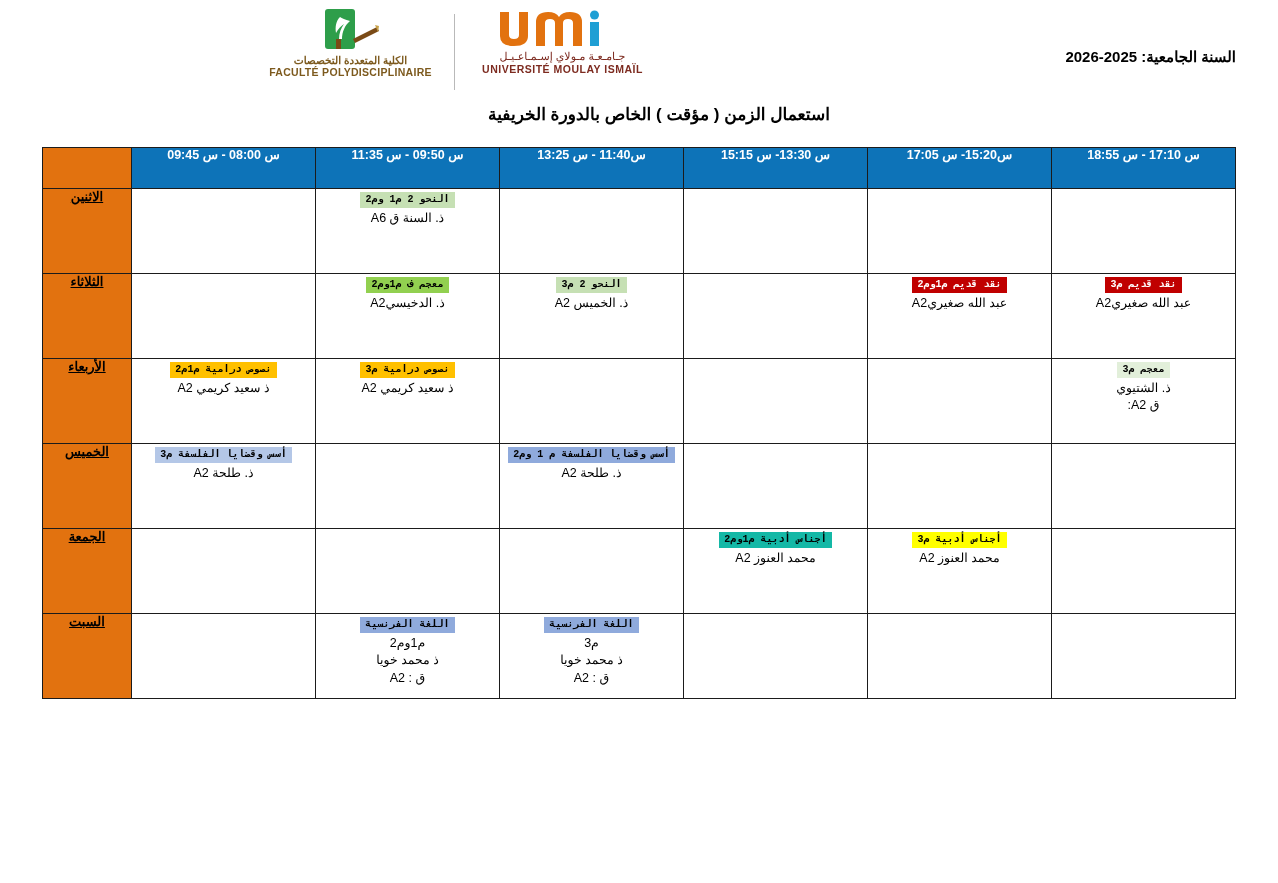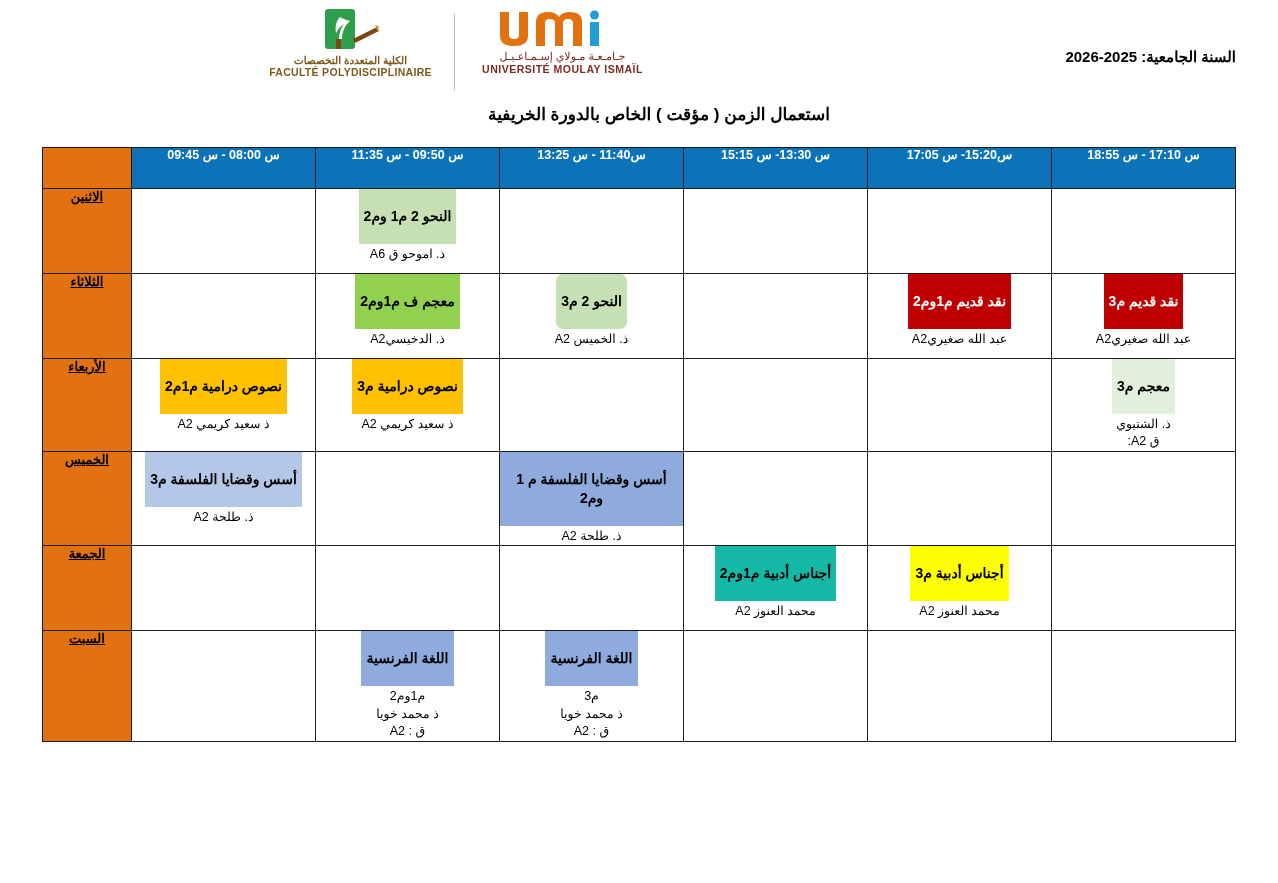--- a/index.html
+++ b/index.html
@@ -162,25 +162,26 @@
   }
   td.cell {
     height: 84px;
     text-align: center;
     font-size: 12.5px;
     padding: 6px 4px;
     line-height: 1.45;
   }
   .course-title {
     display: inline-block;
-    padding: 18px 5px;
-    font-weight: bold;
-    font-size: 14px;
+    padding: 1px 5px;
+    font-weight: bold;
+    font-size: 10px;
     line-height: 1.35;
     max-width: 100%;
+    font-family: Liberation Mono, monospace;
   }
   .course-meta {
     display: block;
     font-size: 12.5px;
     margin-top: 2px;
     line-height: 1.4;
   }
 </style>
 </head>
 <body>
@@ -236,29 +237,29 @@
         <th class="slot">س 08:00 - س 09:45</th>
         <th class="corner"></th>
       </tr>
     </thead>
     <tbody>
         <tr>
           <td class="cell"></td>
           <td class="cell"></td>
           <td class="cell"></td>
           <td class="cell"></td>
-          <td class="cell"><span class="course-title" style="background: rgb(198, 224, 180);">النحو 2 م1 وم2</span><span class="course-meta" style="white-space: pre-line;">ذ. اموحو ق A6</span></td>
+          <td class="cell"><span class="course-title" style="background: rgb(198, 224, 180);">النحو 2 م1 وم2</span><span class="course-meta" style="white-space: pre-line;">ذ. السنة ق A6</span></td>
           <td class="cell"></td>
           <td class="day"><span>الاثنين</span></td>
         </tr>
         <tr>
           <td class="cell"><span class="course-title" style="background: rgb(192, 0, 0); color: rgb(255, 255, 255);">نقد قديم م3</span><span class="course-meta" style="white-space: pre-line;">عبد الله صغيريA2</span></td>
           <td class="cell"><span class="course-title" style="background: rgb(192, 0, 0); color: rgb(255, 255, 255);">نقد قديم م1وم2</span><span class="course-meta" style="white-space: pre-line;">عبد الله صغيريA2</span></td>
           <td class="cell"></td>
-          <td class="cell"><span class="course-title" style="background: rgb(198, 224, 180); border-radius: 7px;">النحو 2 م3</span><span class="course-meta" style="white-space: pre-line;">ذ. الخميس A2</span></td>
+          <td class="cell"><span class="course-title" style="background: rgb(198, 224, 180);">النحو 2 م3</span><span class="course-meta" style="white-space: pre-line;">ذ. الخميس A2</span></td>
           <td class="cell"><span class="course-title" style="background: rgb(146, 208, 80);">معجم  ف  م1وم2</span><span class="course-meta" style="white-space: pre-line;">ذ. الدخيسيA2</span></td>
           <td class="cell"></td>
           <td class="day"><span>الثلاثاء</span></td>
         </tr>
         <tr>
           <td class="cell"><span class="course-title" style="background: rgb(226, 239, 218);">معجم   م3</span><span class="course-meta" style="white-space: pre-line;">ذ. الشتيوي
 ق A2:</span></td>
           <td class="cell"></td>
           <td class="cell"></td>
           <td class="cell"></td>

